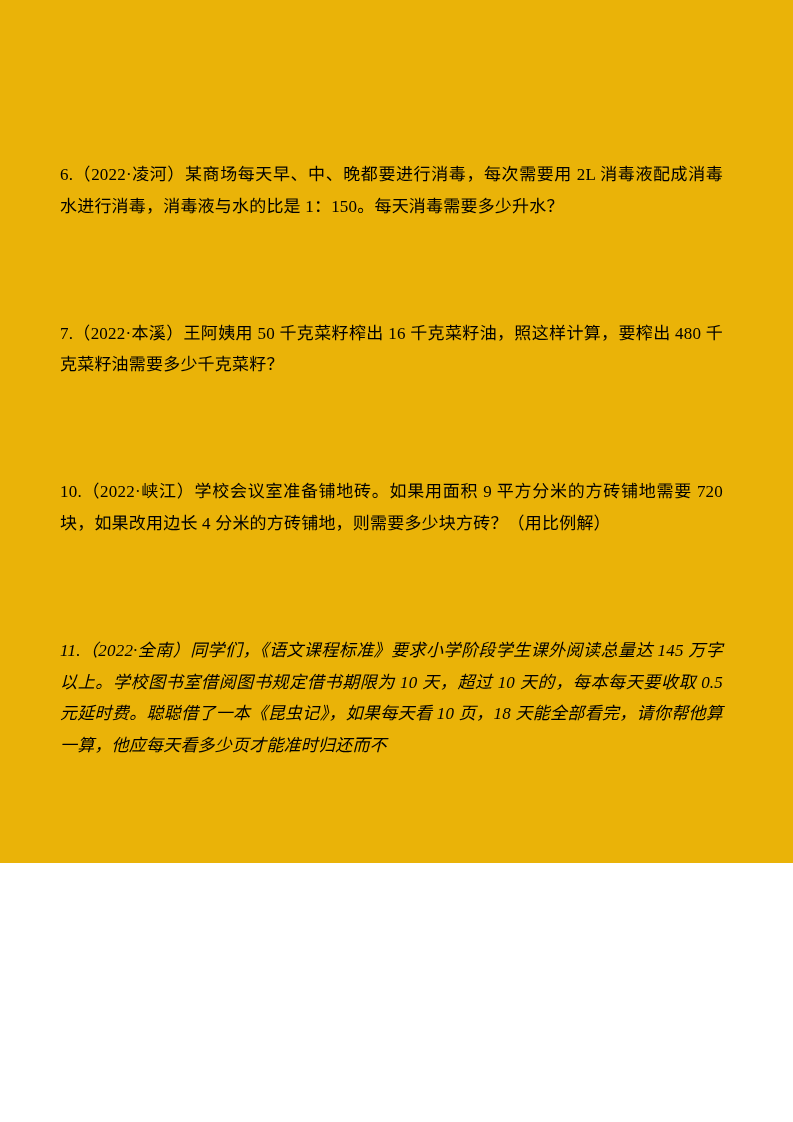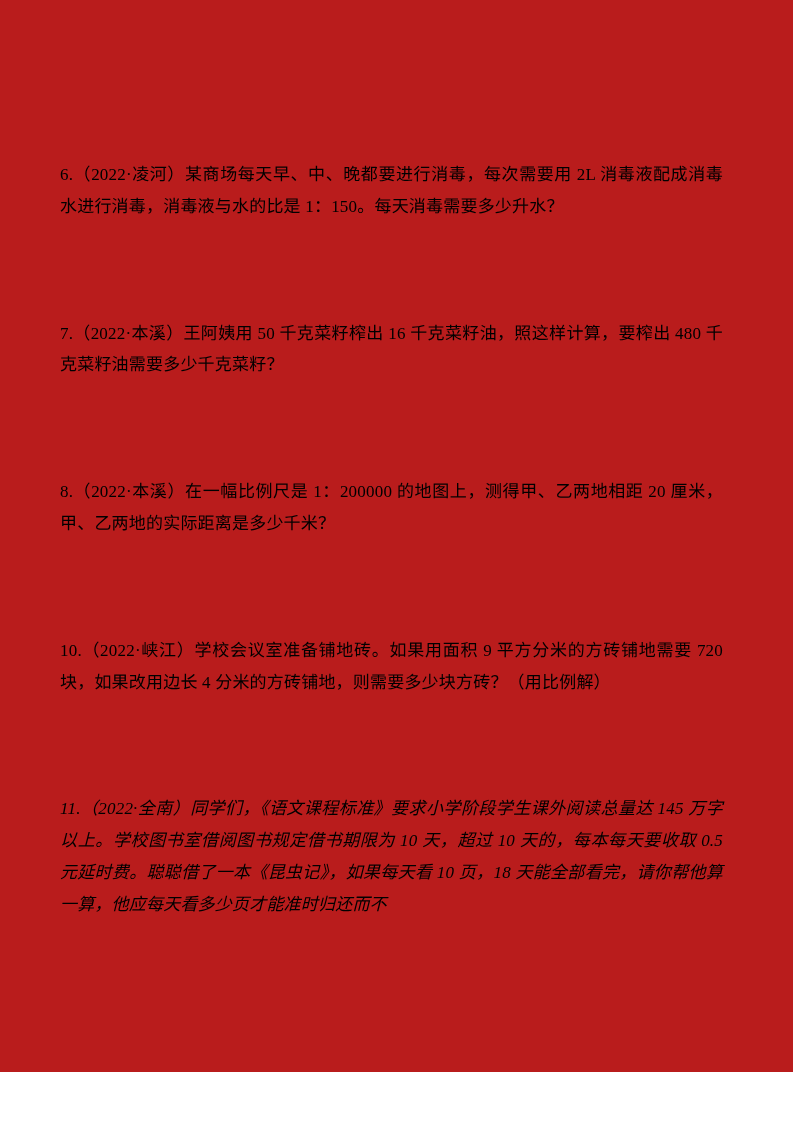--- a/index.html
+++ b/index.html
@@ -3,23 +3,23 @@
   <meta charset="utf-8">
   <style>
     html, body {
       margin: 0;
       padding: 0;
       background: #ffffff;
     }
     .page {
       position: relative;
       width: 793px;
-      height: 1072px;
+      height: 863px;
       box-sizing: border-box;
-      background: #b91c1c;
+      background: #eab308;
       overflow: hidden;
       padding: 159px 70px 0 60px;
       font-family: "Liberation Serif", "DejaVu Serif", serif;
       color: #000000;
     }
     .problem {
       margin: 0 0 95px 0;
       font-size: 17px;
       line-height: 31.8px;
       text-align: justify;
@@ -30,16 +30,15 @@
       margin-bottom: 0;
       font-style: italic;
     }
   </style>
 </head>
 <body>
 
 <div class="page">
   <p class="problem">6.（2022·凌河）某商场每天早、中、晚都要进行消毒，每次需要用 2L 消毒液配成消毒水进行消毒，消毒液与水的比是 1：150。每天消毒需要多少升水？</p>
   <p class="problem">7.（2022·本溪）王阿姨用 50 千克菜籽榨出 16 千克菜籽油，照这样计算，要榨出 480 千克菜籽油需要多少千克菜籽？</p>
-  <p class="problem">8.（2022·本溪）在一幅比例尺是 1：200000 的地图上，测得甲、乙两地相距 20 厘米，甲、乙两地的实际距离是多少千米？</p>
   <p class="problem">10.（2022·峡江）学校会议室准备铺地砖。如果用面积 9 平方分米的方砖铺地需要 720 块，如果改用边长 4 分米的方砖铺地，则需要多少块方砖？（用比例解）</p>
   <p class="problem">11.（2022·全南）同学们，《语文课程标准》要求小学阶段学生课外阅读总量达 145 万字以上。学校图书室借阅图书规定借书期限为 10 天，超过 10 天的，每本每天要收取 0.5 元延时费。聪聪借了一本《昆虫记》，如果每天看 10 页，18 天能全部看完，请你帮他算一算，他应每天看多少页才能准时归还而不</p>
 </div>
 
 </body></html>

